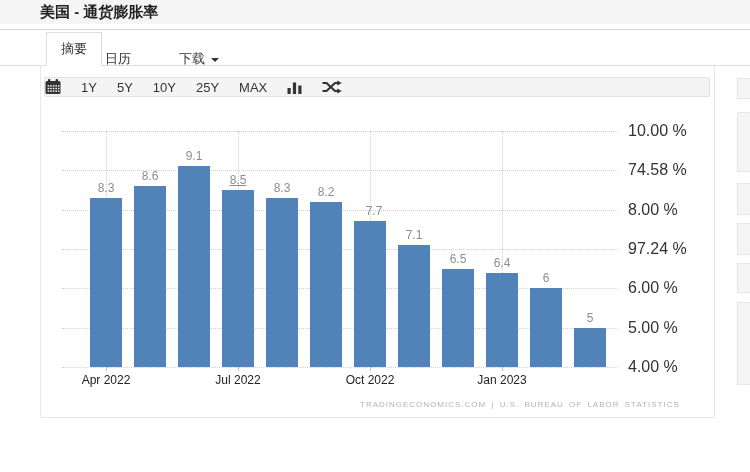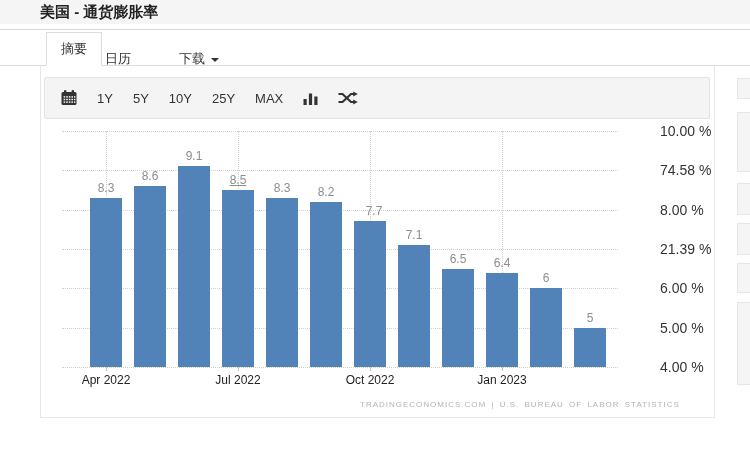--- a/index.html
+++ b/index.html
@@ -20,32 +20,32 @@
     background:#fff;border:1px solid #ddd;border-bottom:1px solid #fff;box-sizing:border-box;
     font-size:13px;color:#333;z-index:2;cursor:default;text-align:right;
   }
   .tab-link{position:absolute;top:12px;height:34px;line-height:34px;font-size:13px;color:#333;cursor:pointer;white-space:nowrap;}
   .tab-calendar{left:105px;}
   .tab-download{left:179px;}
   .caret{display:inline-block;width:0;height:0;border-left:4px solid transparent;border-right:4px solid transparent;border-top:4px solid #333;margin-left:6px;vertical-align:middle;}
   
   .panel{position:absolute;left:40px;top:66px;width:675px;height:352px;background:#fff;border:1px solid #e7e7e7;border-top:none;box-sizing:border-box;}
   .toolbar{
-    position:absolute;left:44px;top:77px;width:666px;height:42px;box-sizing:border-box;
+    position:absolute;left:44px;top:77px;width:666px;height:20px;box-sizing:border-box;
     background:#f4f4f4;border:1px solid #e2e2e2;border-radius:2px;
-    display:flex;align-items:center;gap:20px;padding-left:16px;z-index:3;
+    display:flex;align-items:center;gap:20px;z-index:3;
   }
   .tb-btn{background:none;border:none;margin:0;padding:0;font-family:inherit;font-size:13px;color:#333;cursor:pointer;line-height:1;display:flex;align-items:center;}
   
   #chart-plot{position:absolute;left:62px;top:131px;width:556px;height:236px;z-index:1;}
   .hgrid{position:absolute;left:0;width:556px;height:0;border-top:1px dotted #d0d0d0;}
   .vgrid{position:absolute;top:0;height:236px;width:0;border-left:1px dotted #d0d0d0;}
   .bar{position:absolute;bottom:0;width:32px;background:#5283b8;z-index:2;}
   .vlabel{position:absolute;transform:translateX(-50%);font-size:12px;color:#8d8d8d;white-space:nowrap;}
-  .ylabel{position:absolute;left:598px;transform:translateY(-50%);font-size:14px;color:#333;white-space:nowrap;}
+  .ylabel{position:absolute;left:566px;transform:translateY(-50%);font-size:16px;color:#333;white-space:nowrap;}
   .xlabel{position:absolute;top:242px;transform:translateX(-50%);font-size:12px;color:#222;white-space:nowrap;}
   .xtick{position:absolute;top:236px;height:4px;width:0;border-left:1px solid #c5c5c5;}
   .source{
     position:absolute;top:400px;left:360px;width:300px;text-align:right;
     font-size:8px;color:#b3b3b3;letter-spacing:1px;word-spacing:2px;white-space:nowrap;
   }
   
   .sliver-box{position:absolute;left:737px;width:20px;background:#f5f5f5;border:1px solid #e6e6e6;box-sizing:border-box;}
 </style>
 </head>
@@ -114,21 +114,21 @@
 </div>
 
 <div id="chart-plot">
     <div class="hgrid" style="top: 0px;"></div>
     <div class="ylabel" style="top: 0px;">10.00 %</div>
     <div class="hgrid" style="top: 39.3333px;"></div>
     <div class="ylabel" style="top: 39.3333px;">74.58 %</div>
     <div class="hgrid" style="top: 78.6667px;"></div>
     <div class="ylabel" style="top: 78.6667px;">8.00 %</div>
     <div class="hgrid" style="top: 118px;"></div>
-    <div class="ylabel" style="top: 118px;">21.39 %</div>
+    <div class="ylabel" style="top: 118px;">97.24 %</div>
     <div class="hgrid" style="top: 157.333px;"></div>
     <div class="ylabel" style="top: 157.333px;">6.00 %</div>
     <div class="hgrid" style="top: 196.667px;"></div>
     <div class="ylabel" style="top: 196.667px;">5.00 %</div>
     <div class="hgrid" style="top: 236px;"></div>
     <div class="ylabel" style="top: 236px;">4.00 %</div>
     <div class="vgrid" style="left: 44px;"></div>
     <div class="xtick" style="left: 44px;"></div>
     <div class="xlabel" style="left: 44px;">Apr 2022</div>
     <div class="vgrid" style="left: 176px;"></div>

